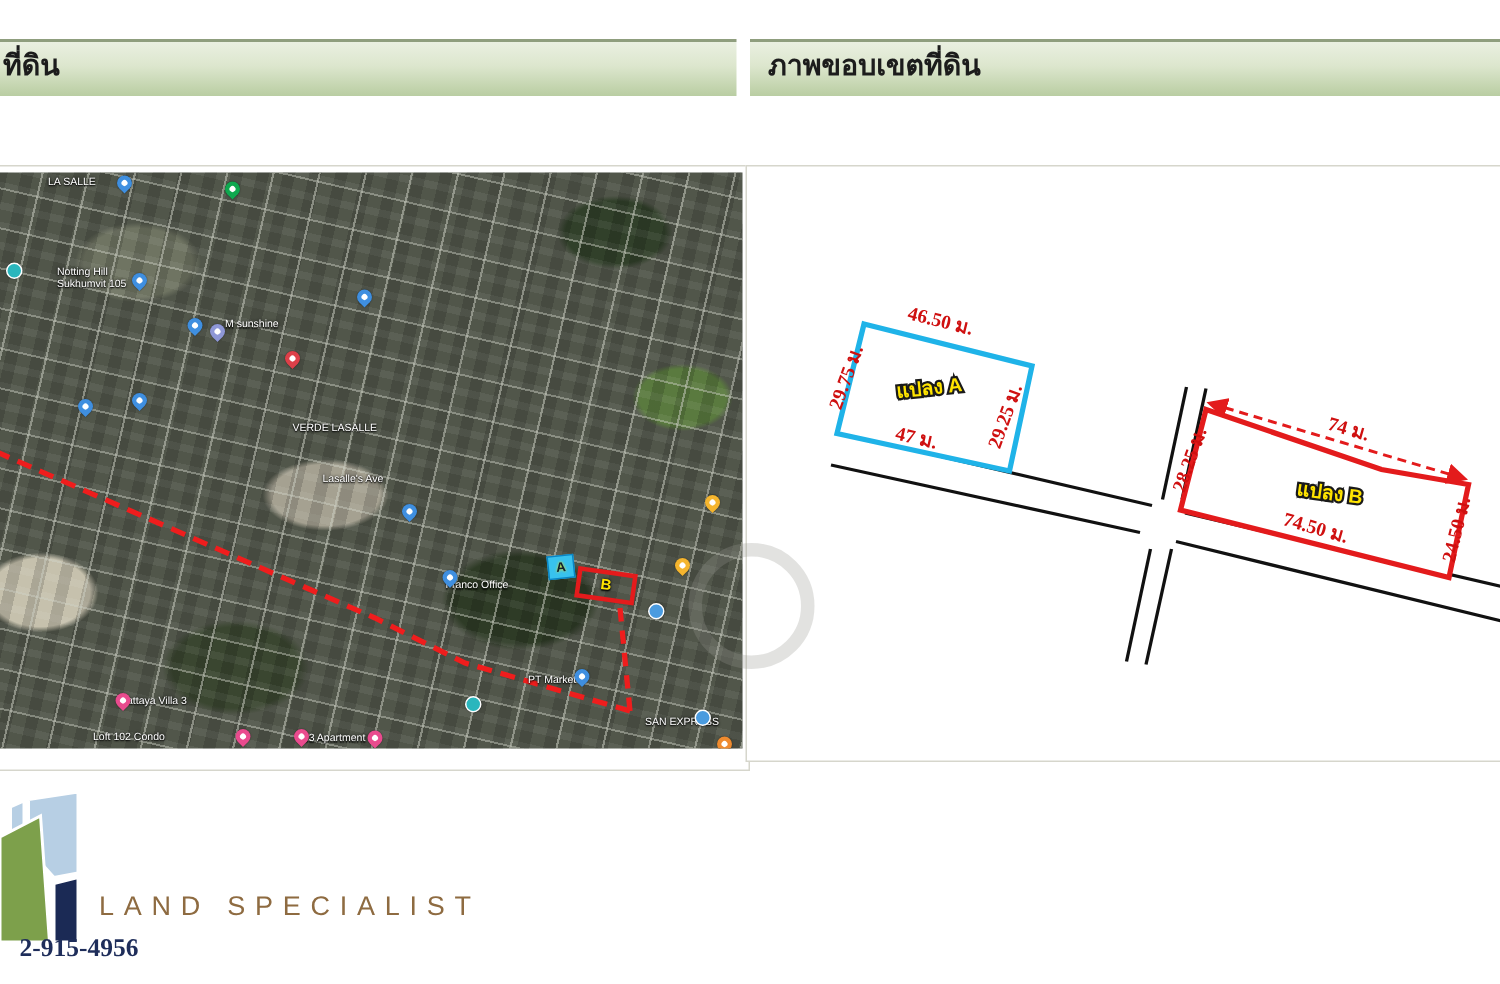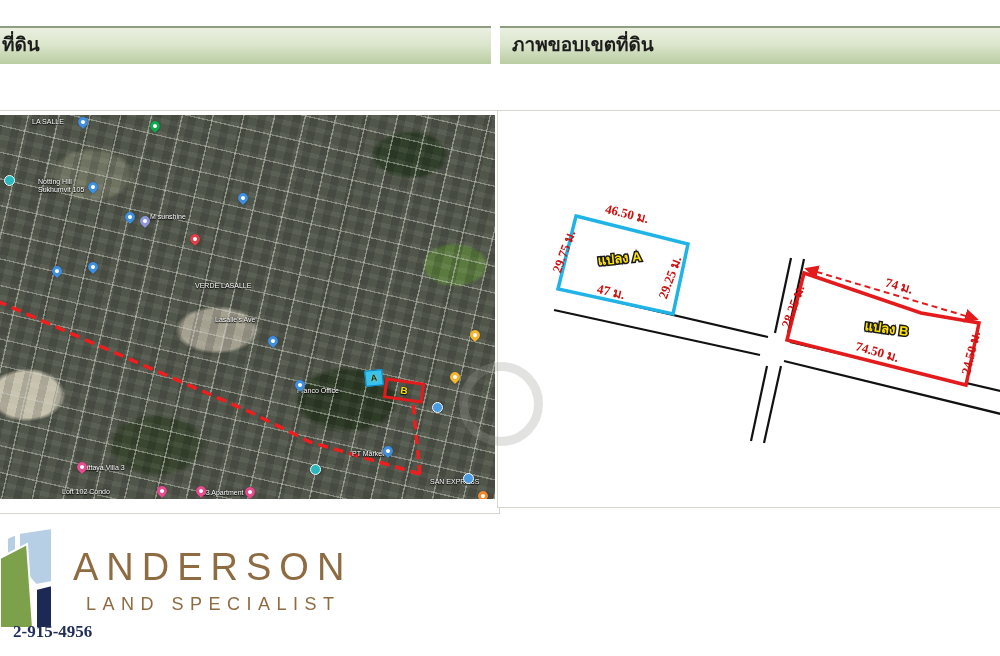--- a/index.html
+++ b/index.html
@@ -66,21 +66,21 @@
      border:9px solid rgba(150,150,145,.28);border-radius:50%;z-index:30;pointer-events:none;}
 
   
   .dim{font-family:"Liberation Serif",serif;font-weight:bold;font-size:13px;fill:#cf1010;}
   .pname{font-family:"Liberation Sans",sans-serif;font-weight:bold;font-size:13px;
      fill:#ffe400;stroke:#1a1a1a;stroke-width:3px;paint-order:stroke;}
 
   
   #brand{position:absolute;left:73px;top:546px;color:#8e6b41;font-size:38px;
      letter-spacing:8px;font-weight:400;}
-  #tagline{position:absolute;left:86px;top:594px;color:#8e6b41;font-size:18px;
+  #tagline{position:absolute;left:66px;top:594px;color:#8e6b41;font-size:18px;
      letter-spacing:6.5px;font-weight:400;text-align:right;}
   #phone{position:absolute;left:13px;top:622px;color:#1e2d5a;font-weight:bold;
      font-family:"Liberation Serif",serif;font-size:17px;}
 </style>
 </head>
 <body>
 
 <div id="stage">
 
   <div class="hdr hdr-left">
@@ -179,17 +179,16 @@
   </div>
 
   <div id="watermark"></div>
 
   <svg width="55" height="101" style="position:absolute;left:0;top:527px;">
     <polygon points="7,11 16,7 16,29 7,33" fill="#b7cfe4" stroke="#fff" stroke-width="2"></polygon>
     <polygon points="19,6 52,1 52,55 36,58 19,39" fill="#b7cfe4" stroke="#fff" stroke-width="2"></polygon>
     <polygon points="36,62 52,58 52,101 36,101" fill="#1b2a55" stroke="#fff" stroke-width="2"></polygon>
     <polygon points="0,31 27,17 33,101 0,101" fill="#7da04b" stroke="#fff" stroke-width="2"></polygon>
   </svg>
-  <div id="brand">ANDERSON</div>
   <div id="tagline">LAND SPECIALIST</div>
   <div id="phone">2-915-4956</div>
 
 </div>
 
 </body></html>

